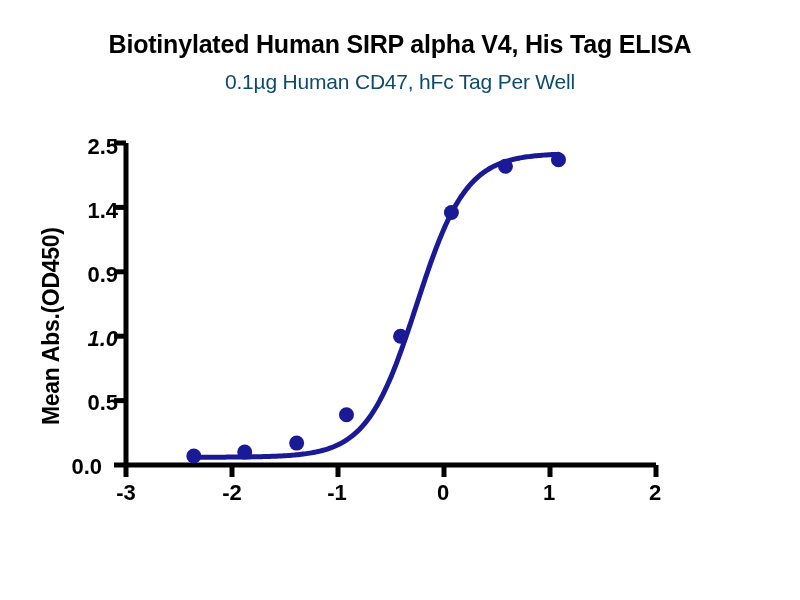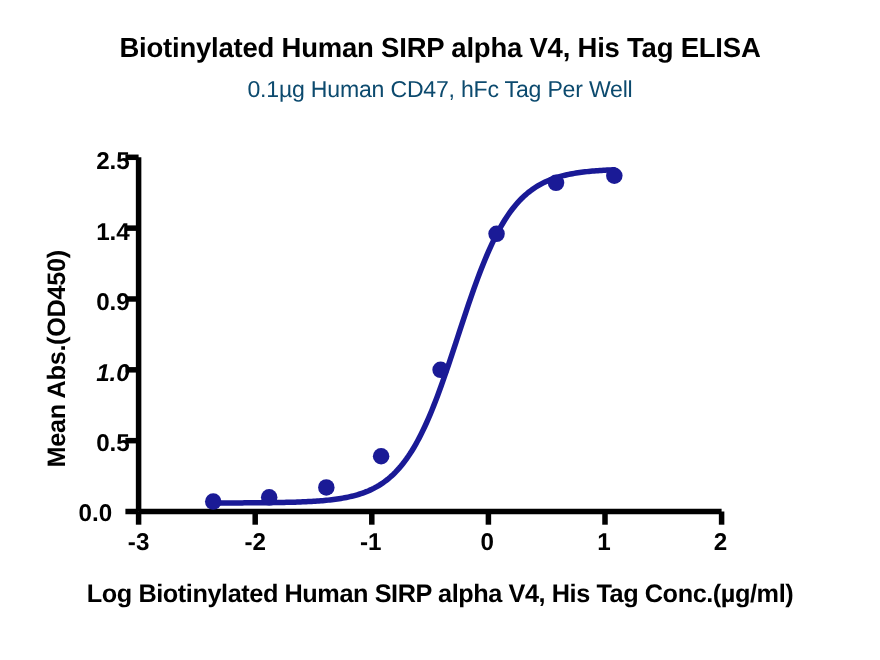--- a/index.html
+++ b/index.html
@@ -40,21 +40,20 @@
 </style>
 </head>
 <body>
 
 <div id="figure">
 
   <div class="title">Biotinylated Human SIRP alpha V4, His Tag ELISA</div>
   <div class="subtitle">0.1µg Human CD47, hFc Tag Per Well</div>
 
   <div class="yaxis-title">Mean Abs.(OD450)</div>
-  <div class="xaxis-title">Log Biotinylated Human SIRP alpha V4, His Tag Conc.(µg/ml)</div>
 
   <div class="ytick-label" style="left:42px;top:454px;">0.0</div>
   <div class="ytick-label" style="left:58px;top:390px;">0.5</div>
   <div class="ytick-label" style="left:58px;top:326px;font-style:italic;">1.0</div>
   <div class="ytick-label" style="left:58px;top:262px;">0.9</div>
   <div class="ytick-label" style="left:58px;top:198px;">1.4</div>
   <div class="ytick-label" style="left:58px;top:134px;">2.5</div>
 
   <div class="xtick-label" style="left:96px;top:480px;">-3</div>
   <div class="xtick-label" style="left:202px;top:480px;">-2</div>

